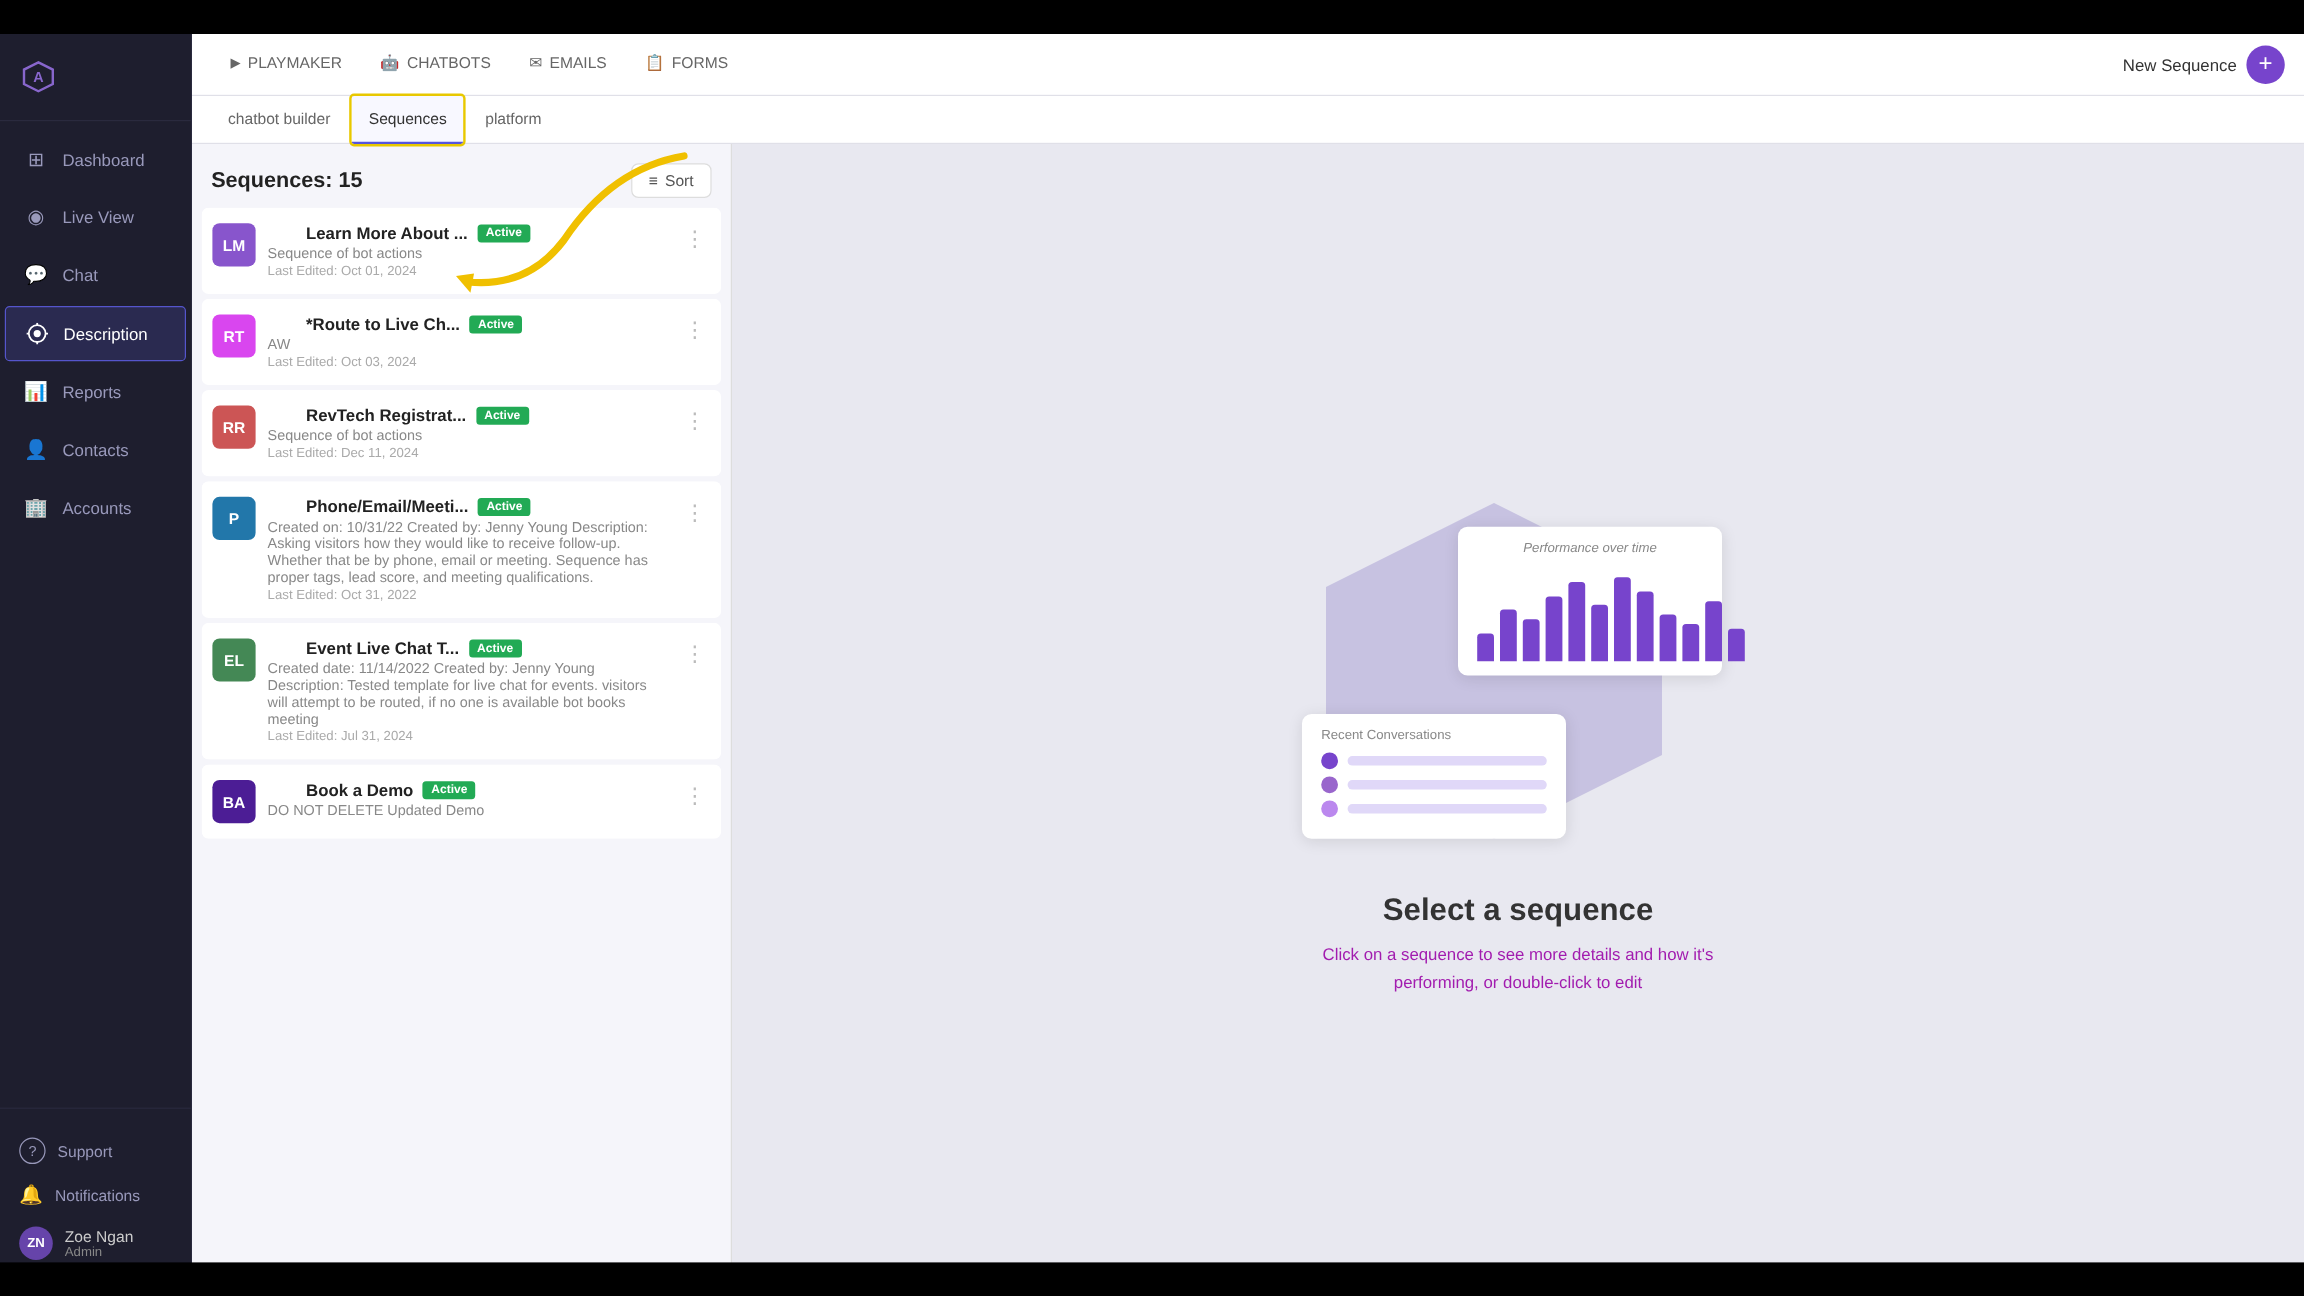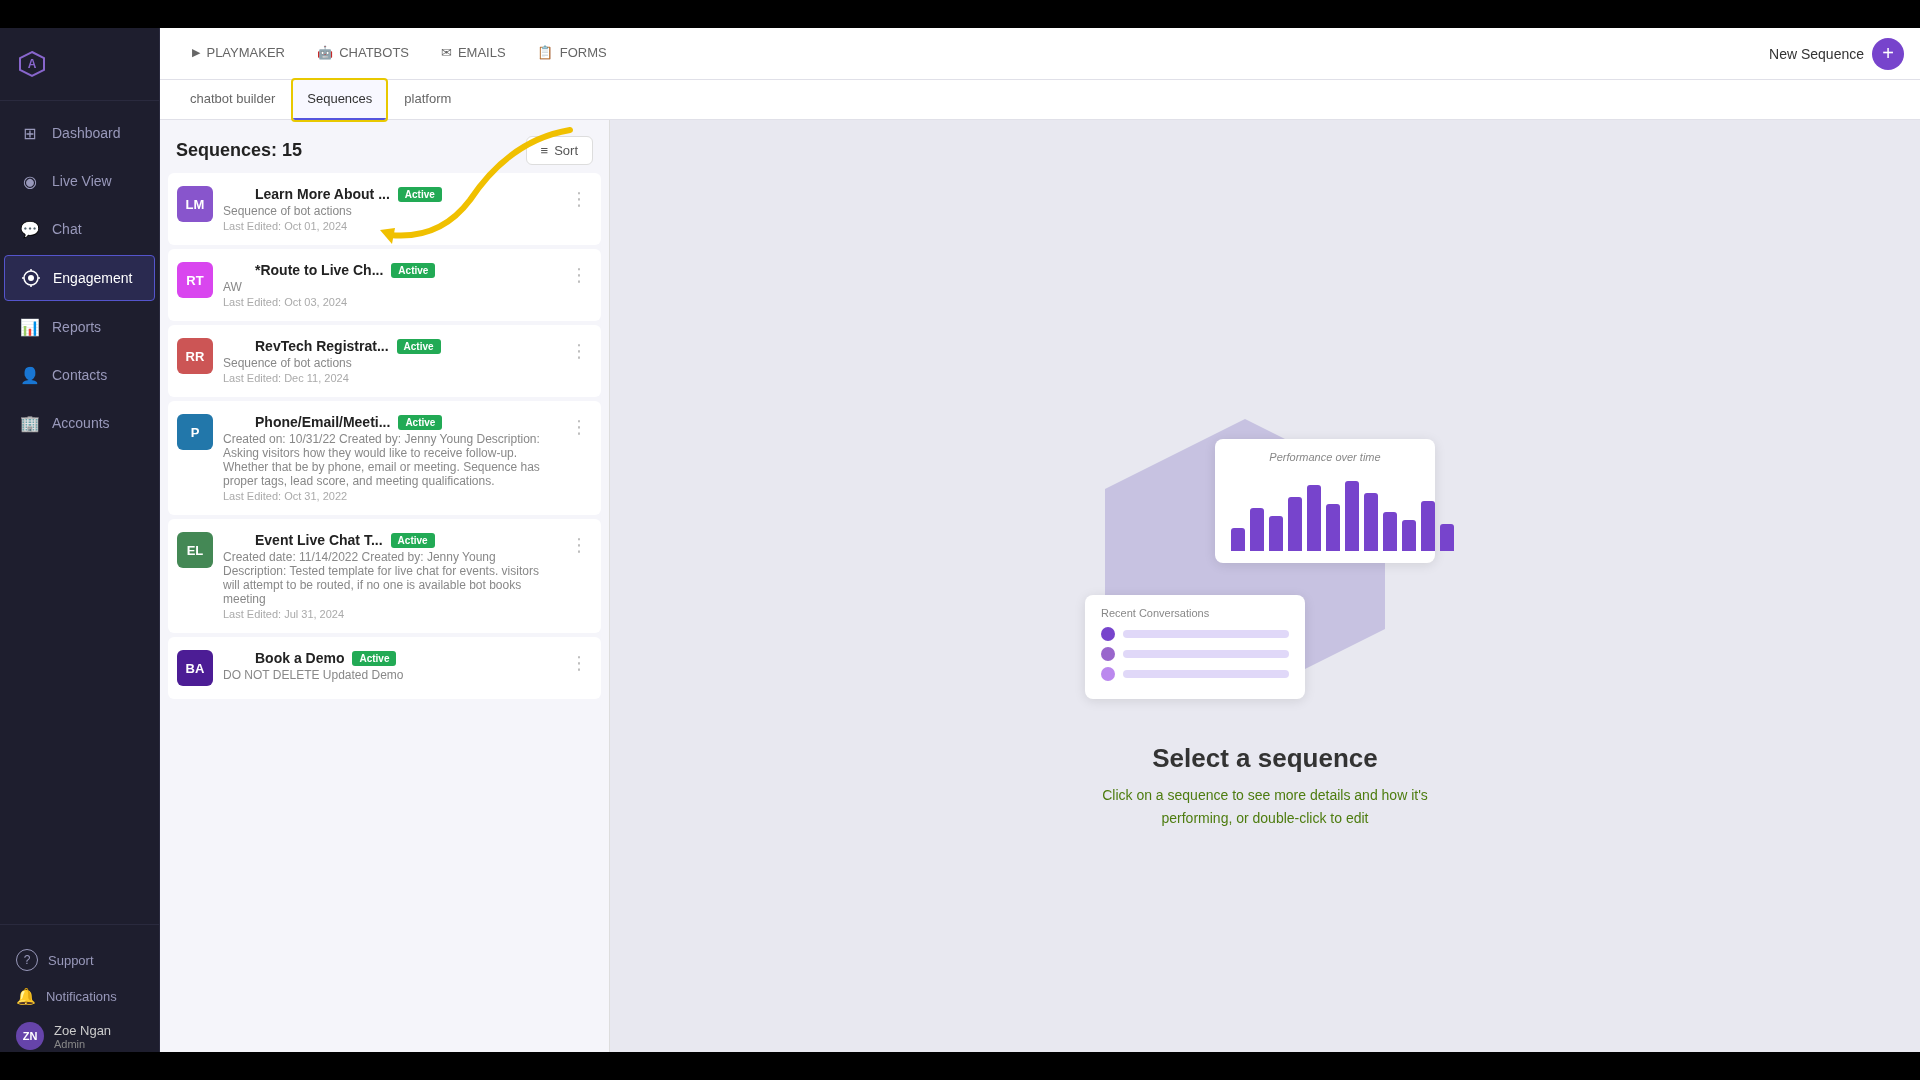--- a/index.html
+++ b/index.html
@@ -243,21 +243,21 @@
       box-shadow: 0 2px 12px rgba(0,0,0,0.1);
     }
     .rc-title { font-size: 11px; color: #888; margin-bottom: 8px; }
     .rc-row { display: flex; align-items: center; gap: 8px; margin-bottom: 6px; }
     .rc-dot { width: 14px; height: 14px; border-radius: 50%; }
     .rc-line { height: 8px; border-radius: 4px; background: #e0d8f8; flex: 1; }
 
     .select-heading {
       font-size: 26px; font-weight: 600; color: #333; margin-bottom: 10px;
     }
-    .select-sub { font-size: 14px; color: #4d7c0f; text-align: center; max-width: 340px; line-height: 1.6; }
+    .select-sub { font-size: 14px; color: #a21caf; text-align: center; max-width: 340px; line-height: 1.6; }
   </style>
 </head>
 <body>
 
 <div style="position:fixed;top:0;left:0;width:1920px;height:28px;background:#000;z-index:200;"></div>
 
 <div style="position:fixed;bottom:0;left:0;width:1920px;height:28px;background:#000;z-index:200;"></div>
 
 <div style="margin-top:28px; display:flex; width:1920px; height:1024px;">
 
@@ -288,21 +288,21 @@
       <span class="nav-icon">
         <svg width="18" height="18" viewBox="0 0 18 18" fill="none">
           <circle cx="9" cy="9" r="7" stroke="#fff" stroke-width="1.5"></circle>
           <circle cx="9" cy="9" r="3" fill="#fff"></circle>
           <line x1="9" y1="2" x2="9" y2="0" stroke="#fff" stroke-width="1.5"></line>
           <line x1="9" y1="16" x2="9" y2="18" stroke="#fff" stroke-width="1.5"></line>
           <line x1="2" y1="9" x2="0" y2="9" stroke="#fff" stroke-width="1.5"></line>
           <line x1="16" y1="9" x2="18" y2="9" stroke="#fff" stroke-width="1.5"></line>
         </svg>
       </span>
-      <span>Engagement</span>
+      <span>Description</span>
     </div>
     <div class="nav-item">
       <span class="nav-icon">📊</span>
       <span>Reports</span>
     </div>
     <div class="nav-item">
       <span class="nav-icon">👤</span>
       <span>Contacts</span>
     </div>
     <div class="nav-item">

